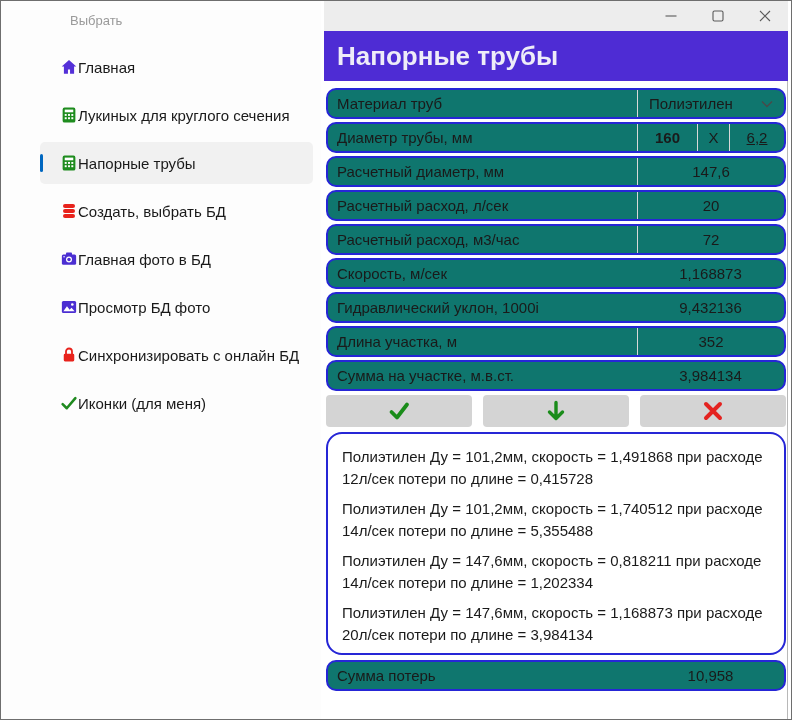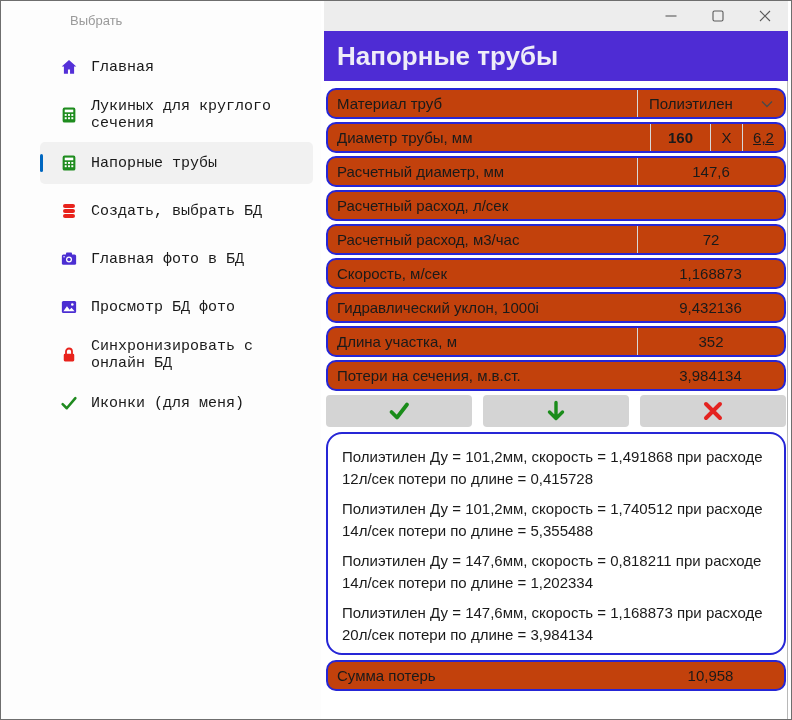--- a/index.html
+++ b/index.html
@@ -13,27 +13,26 @@
     overflow:hidden;
     background:#fff;
   }
 
   
   .sidebar { width:320px; flex:none; background:#fdfdfd; padding-top:10px;padding-left:31px; }
   .pane-title { color:#9a9a9a; font-size:13px; padding:2px 0 0 38px; height:26px; }
   .nav { margin-top:9px; }
   .nav-item {
     position:relative;
-    display:flex; align-items:center; gap:13px;
+    display:flex; align-items:center; 
     height:42px; margin:0 8px 6px 8px;
     padding-left:20px;
     border-radius:5px;
     font-size:15px;
     cursor:default;
-    font-family:Liberation Mono, monospace;
   }
   .nav-item.selected { background:#f1f1f1; }
   .nav-item.selected::before {
     content:""; position:absolute; left:0; top:12px;
     width:3px; height:18px; border-radius:2px; background:#0067c0;
   }
   .nav-icon { width:18px; height:18px; flex:none; display:flex; align-items:center; justify-content:center; }
   .nav-icon svg { display:block; }
 
   
@@ -45,35 +44,35 @@
     display:flex; align-items:center; padding-left:13px;
     color:#eeecf8; font-size:26px; font-weight:bold;
   }
   .content { flex:1; padding:7px 2px 0 2px; display:flex; flex-direction:column; gap:3px; position:relative; }
   .scroll-line { position:absolute; top:0; bottom:0; right:0; width:1px; background:#b8b8b8; }
 
   
   .row {
     flex:none; height:31px;
     border:2px solid #2626d6; border-radius:10px;
-    background:#c2410c;
+    background:#0f766e;
     display:flex; align-items:stretch;
     overflow:hidden;
   }
   .row .label { flex:1; display:flex; align-items:center; padding-left:9px; font-size:15px; white-space:nowrap; }
   .row .value {
     width:147px; flex:none;
     display:flex; align-items:center; justify-content:center;
     font-size:15px;
   }
   .row .value.editable { border-left:1px solid #d8d8d8; }
   .row .cell { flex:none; display:flex; align-items:center; justify-content:center; font-size:15px; border-left:1px solid #d8d8d8; }
   .cell.c-outer { width:60px;font-weight:bold; }
   .cell.c-sep   { width:32px; }
-  .cell.c-wall  { width:42px;text-decoration:underline; }
+  .cell.c-wall  { width:55px;text-decoration:underline; }
   .value.dropdown { justify-content:flex-start; padding:0 11px 0 10px; }
   .value.dropdown span { flex:1; text-align:left; padding-left:1px; }
   .chev { flex:none; }
 
   
   .btnrow { flex:none; height:32px; display:flex; gap:11px; margin-top:1px; }
   .action-btn {
     flex:1; border:none; border-radius:4px; background:#d4d4d4;
     display:flex; align-items:center; justify-content:center; cursor:pointer;
   }
@@ -246,20 +245,21 @@
         <div class="cell c-wall">6,2</div>
       </div>
 
       <div class="row">
         <div class="label">Расчетный диаметр, мм</div>
         <div class="value editable">147,6</div>
       </div>
 
       <div class="row">
         <div class="label">Расчетный расход, л/сек</div>
+        <div class="value editable">20</div>
       </div>
 
       <div class="row">
         <div class="label">Расчетный расход, м3/час</div>
         <div class="value editable">72</div>
       </div>
 
       <div class="row">
         <div class="label">Скорость, м/сек</div>
         <div class="value">1,168873</div>
@@ -270,21 +270,21 @@
         <div class="value">9,432136</div>
       </div>
 
       <div class="row">
         <div class="label">Длина участка, м</div>
         <div class="value editable">352</div>
       </div>
 
 
       <div class="row">
-        <div class="label">Потери на сечения, м.в.ст.</div>
+        <div class="label">Сумма на участке, м.в.ст.</div>
         <div class="value">3,984134</div>
       </div>
 
       <div class="btnrow">
         <button class="action-btn">
           <svg width="26" height="24" viewBox="0 0 26 24">
               <path d="M5.5 13 11 18.5 21 5.5" fill="none" stroke="#1a8c1a" stroke-width="3.8" stroke-linecap="round" stroke-linejoin="round"></path>
             </svg>
         </button>
         <button class="action-btn">

